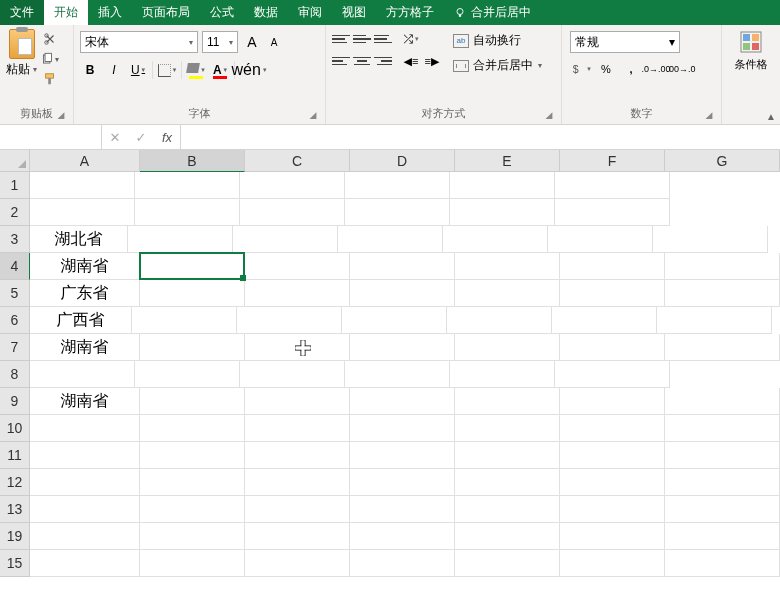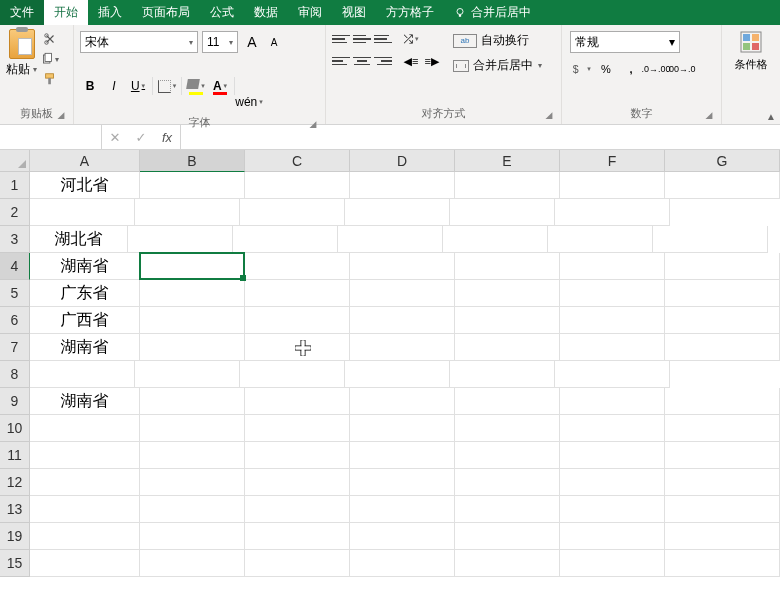--- a/index.html
+++ b/index.html
@@ -39,29 +39,29 @@
 .combo .arrow { font-size: 8px; color: #666; }
 .grow-shrink { display:flex; gap:2px; }
 .btn-sm { width: 20px; height: 22px; display: flex; align-items: center; justify-content: center; cursor: pointer; font-size: 12px; position: relative; }
 .btn-sm.bold { font-weight: bold; }
 .btn-sm.italic { font-style: italic; }
 .btn-sm.underline { text-decoration: underline; }
 .split-drop::after { content: '▾'; font-size: 7px; color: #666; margin-left: 2px; }
 .color-bar { position:absolute; bottom:2px; left:3px; right:3px; height:3px; }
 .border-icon { width:13px; height:13px; border:1px solid #555; border-top:1px dotted #999; border-right:1px dotted #999; }
 .bucket { width:12px; height:10px; transform: skewX(-10deg); background:#888; position:relative; top:-2px;}
-.wen { font-size:12px;margin-top:32px; }
+.wen { font-size:16px; }
 .align-col { display:flex; flex-direction:column; gap:6px; }
 .align-col .row { display:flex; gap:3px; }
 .align-btn { width:18px; height:16px; cursor:pointer; display:flex; flex-direction:column; gap:2px; justify-content:center; }
 .align-btn span { height:1.5px; background:#444; }
 .indent-btn { width:18px; height:16px; cursor:pointer; display:flex; align-items:center; justify-content:center; font-size:11px; }
 .wrap-merge { display:flex; flex-direction:column; gap:6px; }
 .wrap-merge .item { display:flex; align-items:center; gap:4px; cursor:pointer; font-size:12px; padding:1px 2px;}
-.ab-icon { width:24px; height:14px; border:1px solid #888; font-size:8px; display:flex; align-items:center; justify-content:center; color:#2e75b6; }
+.ab-icon { width:16px; height:14px; border:1px solid #888; font-size:8px; display:flex; align-items:center; justify-content:center; color:#2e75b6; }
 .merge-icon { width:16px; height:12px; border:1px solid #888; position:relative; }
 .merge-icon::before{content:'';position:absolute;top:3px;bottom:3px;left:2px;right:2px;border-left:1px solid #888;border-right:1px solid #888;}
 .rotate-icon { font-size:12px; }
 
 
 .num-body { display:flex; flex-direction:column; gap:6px; }
 .num-combo { border:1px solid #ababab; background:#fff; height:22px; width:110px; display:flex; align-items:center; justify-content:space-between; padding:0 4px; }
 .num-row { display:flex; gap:3px; }
 .num-btn { width:22px; height:20px; cursor:pointer; display:flex; align-items:center; justify-content:center; font-size:11px; }
 
@@ -341,21 +341,20 @@
       <div class="rowhead">9</div>
       <div class="rowhead">10</div>
       <div class="rowhead">11</div>
       <div class="rowhead">12</div>
       <div class="rowhead">13</div>
       <div class="rowhead">19</div>
       <div class="rowhead">15</div>
     </div>
   <div class="cells" id="cells">
       <div class="cellrow">
-        <div class="cell colA" style="width: 110px;">河北省</div>
         <div class="cell colB" style="width: 105px;"></div>
         <div class="cell colC" style="width: 105px;"></div>
         <div class="cell colD" style="width: 105px;"></div>
         <div class="cell colE" style="width: 105px;"></div>
         <div class="cell colF" style="width: 105px;"></div>
         <div class="cell colG" style="width: 115px;"></div>
       </div>
       <div class="cellrow">
         <div class="cell colB" style="width: 105px;"></div>
         <div class="cell colC" style="width: 105px;"></div>
@@ -385,21 +384,21 @@
       <div class="cellrow">
         <div class="cell colA" style="width: 110px;">广东省</div>
         <div class="cell colB" style="width: 105px;"></div>
         <div class="cell colC" style="width: 105px;"></div>
         <div class="cell colD" style="width: 105px;"></div>
         <div class="cell colE" style="width: 105px;"></div>
         <div class="cell colF" style="width: 105px;"></div>
         <div class="cell colG" style="width: 115px;"></div>
       </div>
       <div class="cellrow">
-        <div class="cell colA" style="width: 110px;">广西省</div>
+        <div class="cell colA" style="width: 102px;">广西省</div>
         <div class="cell colB" style="width: 105px;"></div>
         <div class="cell colC" style="width: 105px;"></div>
         <div class="cell colD" style="width: 105px;"></div>
         <div class="cell colE" style="width: 105px;"></div>
         <div class="cell colF" style="width: 105px;"></div>
         <div class="cell colG" style="width: 115px;"></div>
       </div>
       <div class="cellrow">
         <div class="cell colA" style="width: 110px;">湖南省</div>
         <div class="cell colB" style="width: 105px;"></div>

